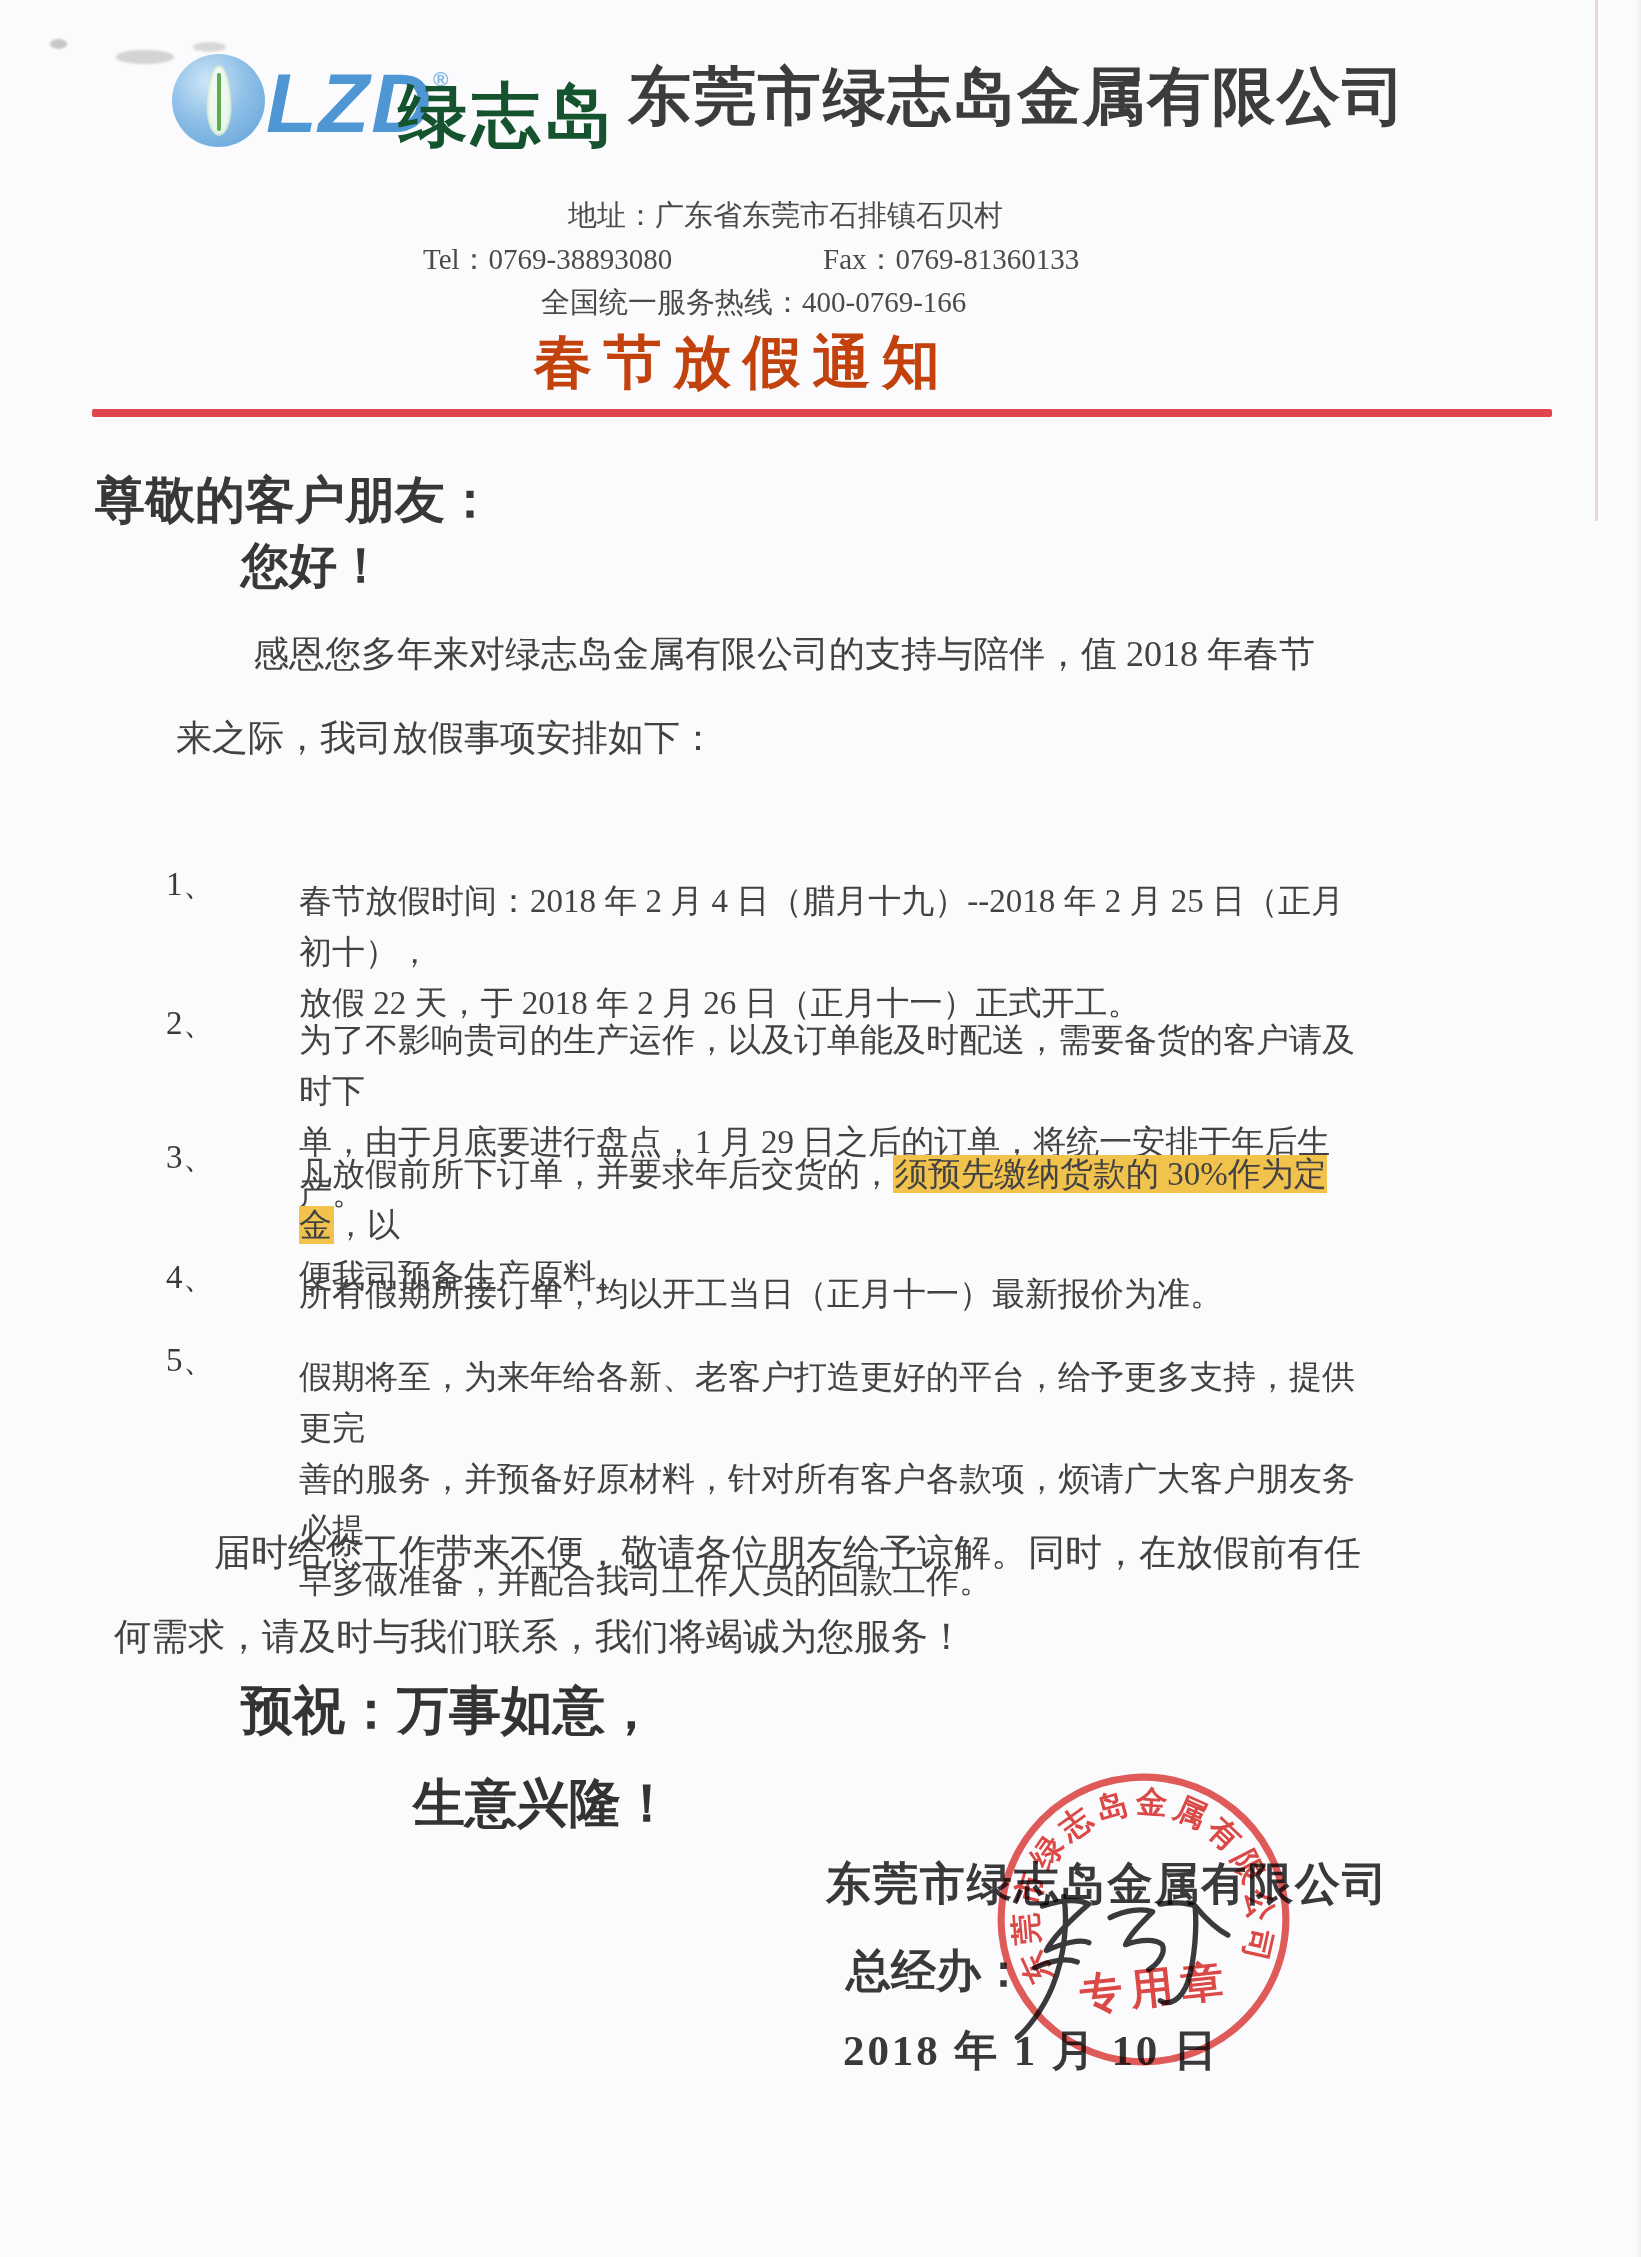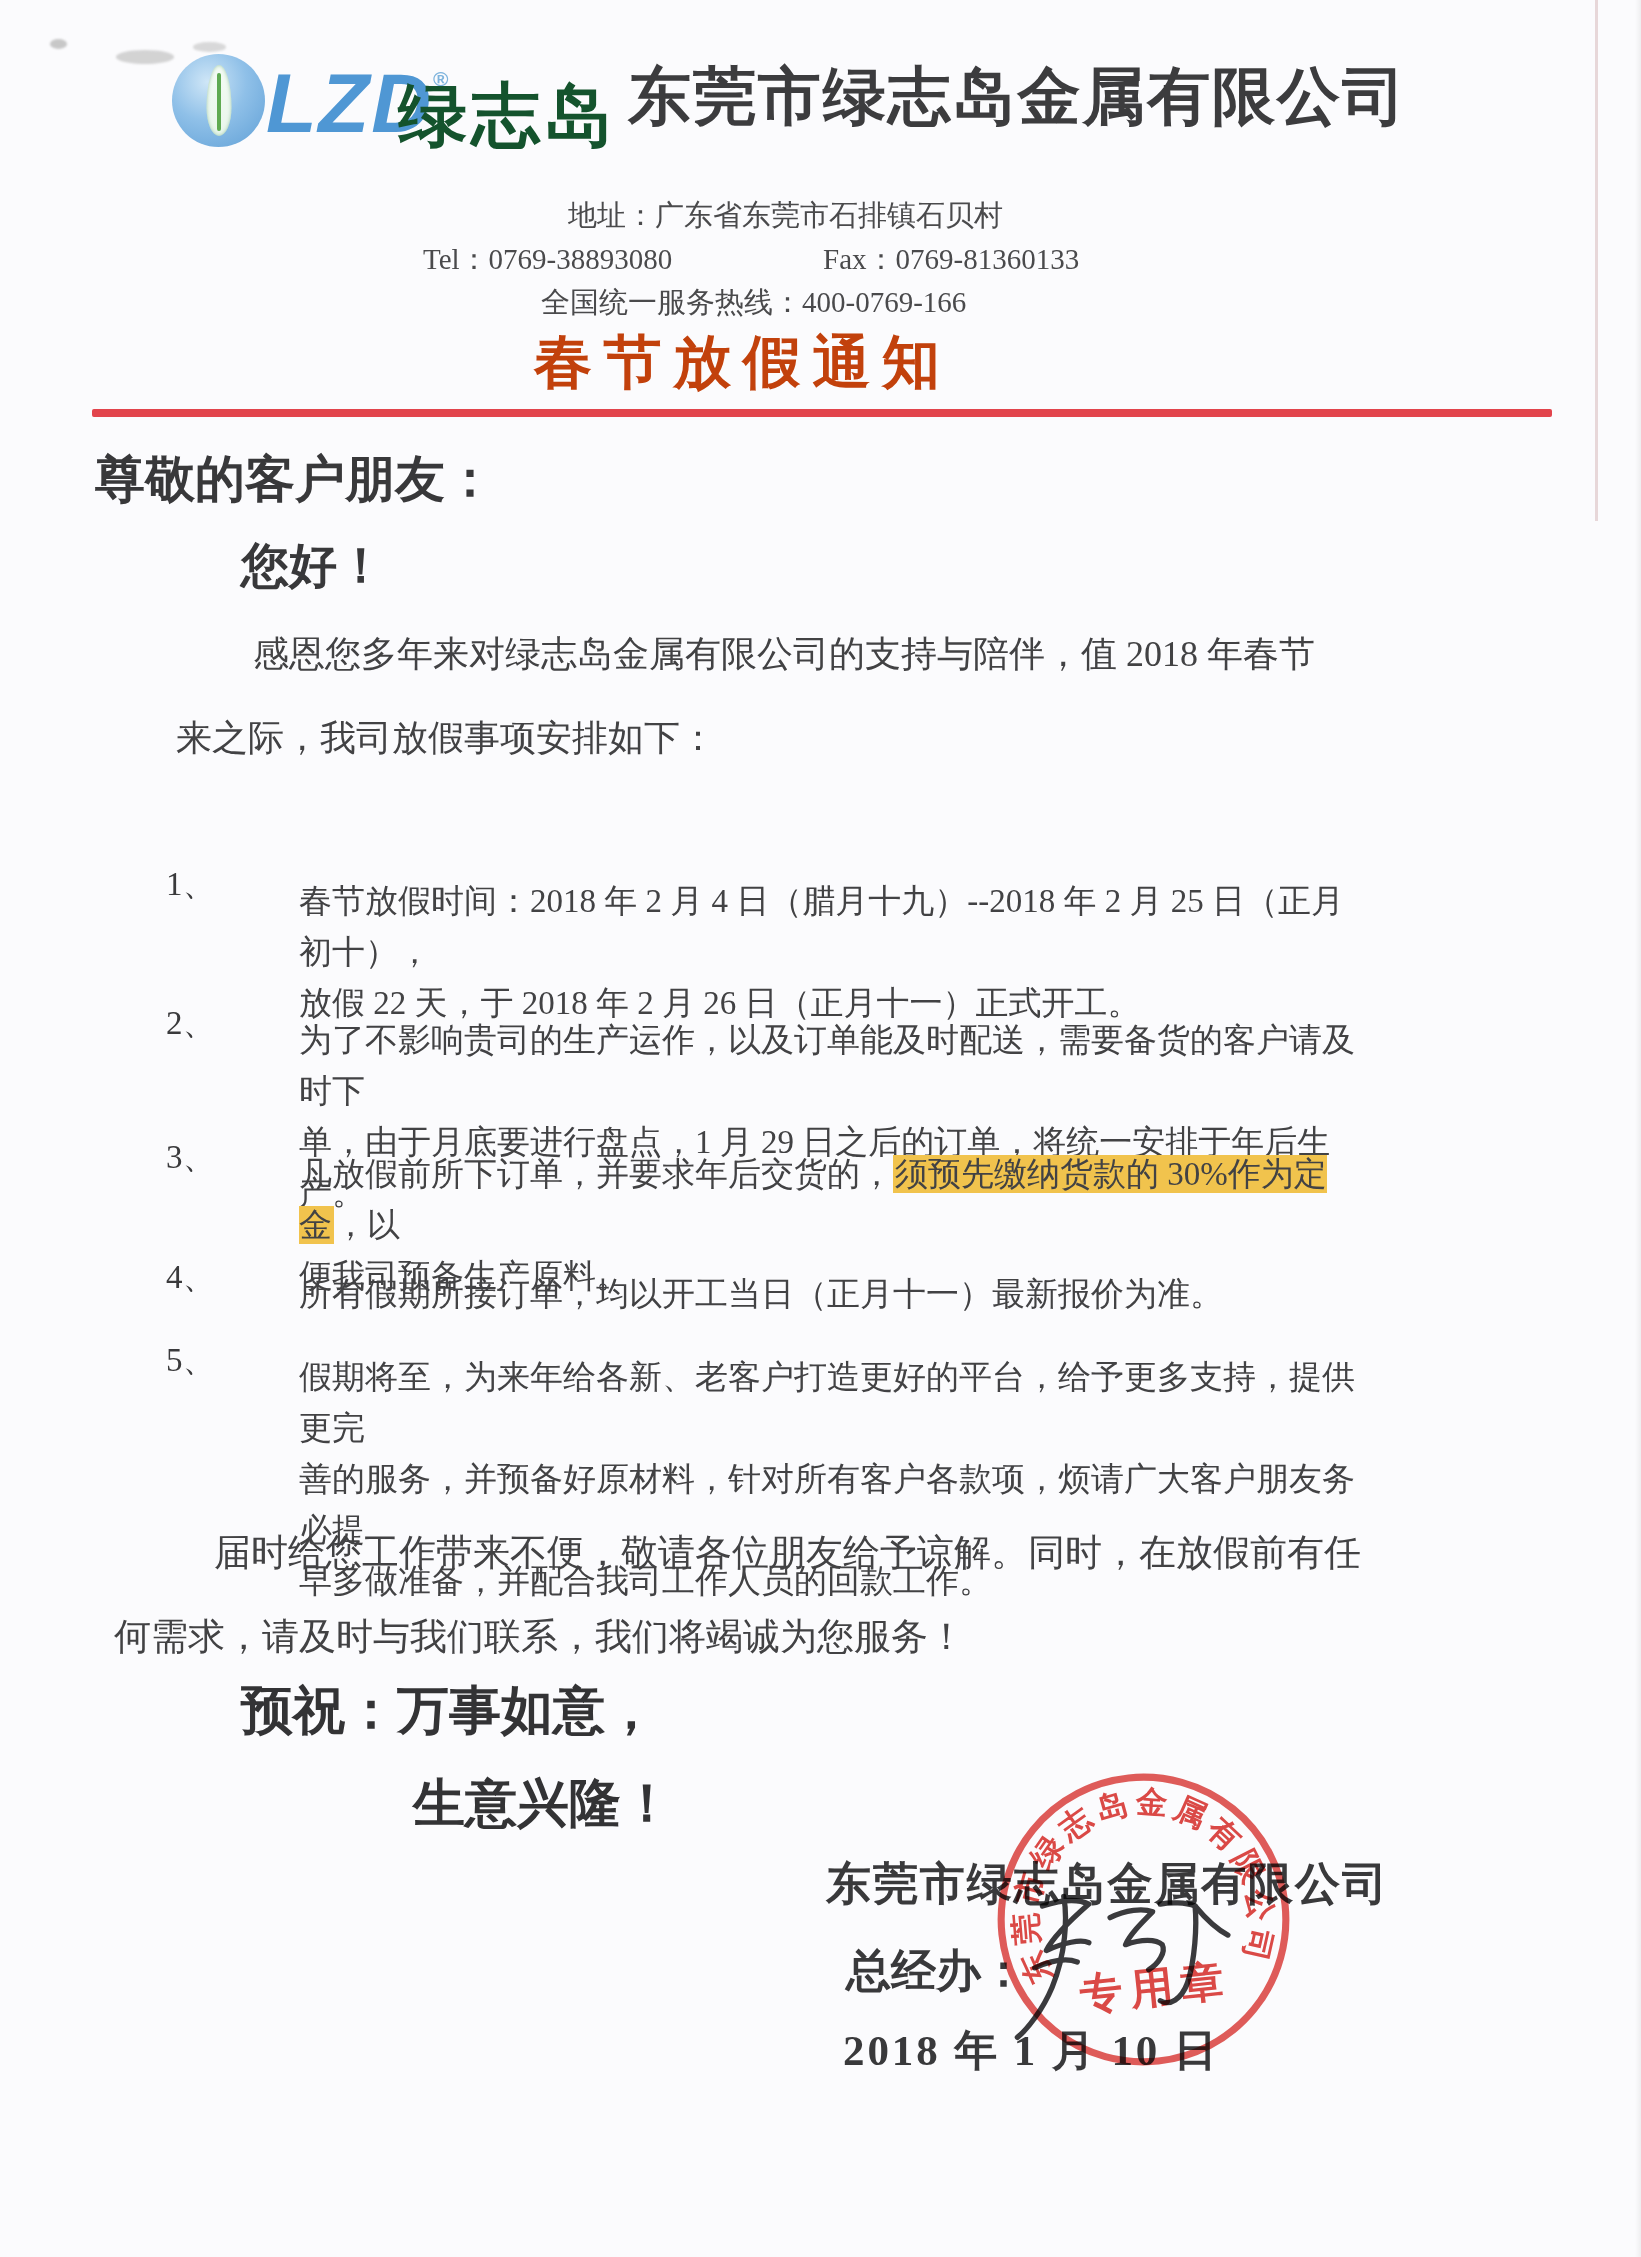--- a/index.html
+++ b/index.html
@@ -53,21 +53,21 @@
   .hotline{left:541px;top:283px;}
   .doc-title{
     left:534px;top:324px;
     font-family:"Liberation Sans","DejaVu Sans",sans-serif;
     font-weight:bold;font-size:58px;color:#c2410c;letter-spacing:11.6px;
   }
   .red-rule{
     left:92px;top:409px;width:1460px;height:7.7px;
     background:#e2444c;border-radius:1.9px;
   }
-  .salutation{left:95px;top:446px;font-weight:bold;font-size:50px;color:#38383a;text-align:center;}
+  .salutation{left:95px;top:467px;font-weight:bold;font-size:50px;color:#38383a;text-align:center;}
   .greeting{left:241px;top:534px;font-weight:bold;font-size:48px;color:#38383a;}
   .para{font-size:36px;color:#424244;}
   .items .num{display:inline-block;width:133px;font-size:33px;}
   .item{left:166px;width:1255px;display:flex;align-items:flex-start;}
   .item .txt{font-size:33px;line-height:51px;color:#424244;width:1062px;margin-top:14px;}
   .hl{background:#f1c34d;padding:1px 1.9px;}
   .closing{font-size:37px;color:#424244;}
   .wish{font-weight:bold;font-size:52px;color:#333335;}
   .sig{font-weight:bold;color:#39393b;}
   .sig-company{left:826px;top:1854px;font-size:45px;letter-spacing:1.9px;}

